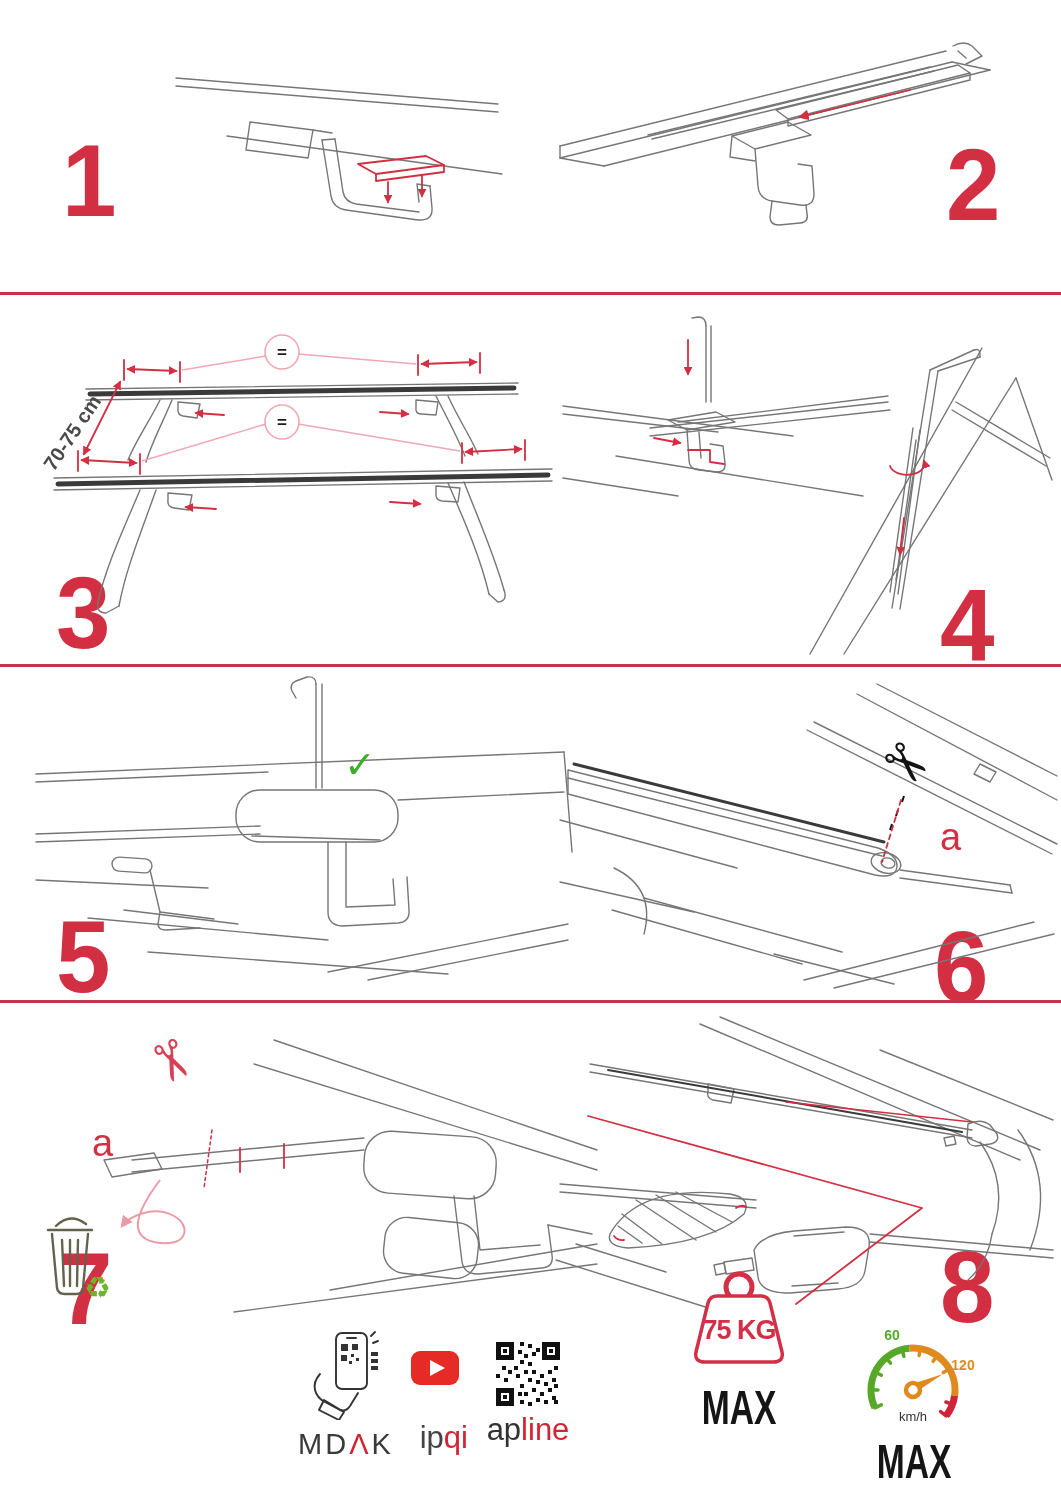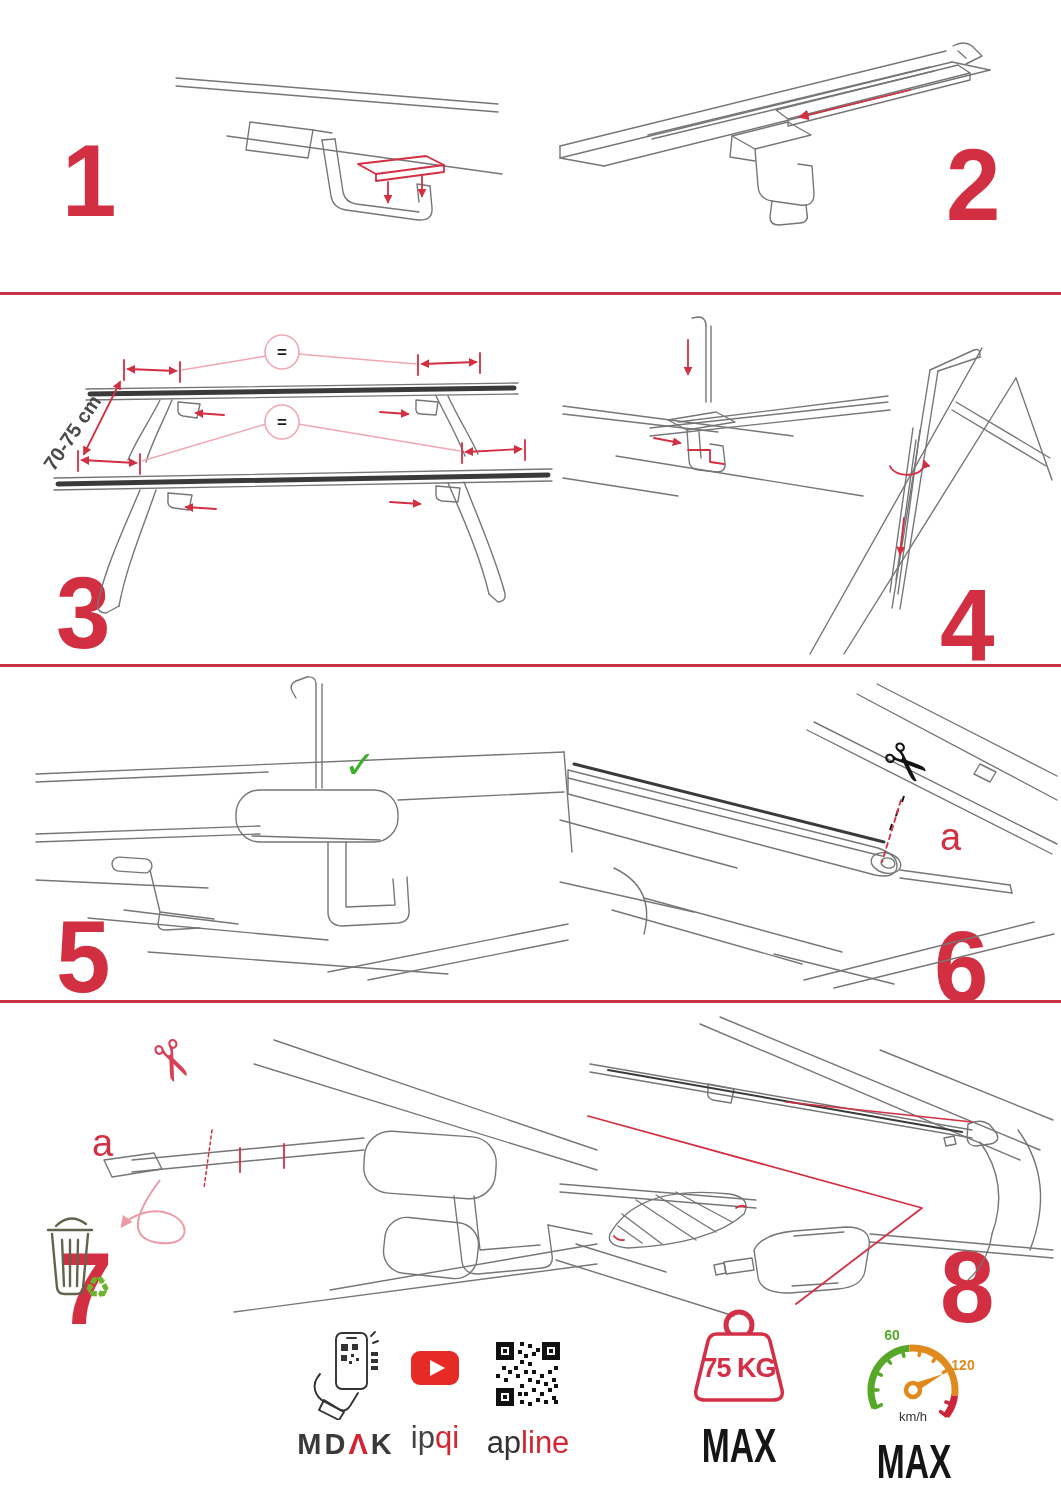--- a/index.html
+++ b/index.html
@@ -20,23 +20,23 @@
   .scis{font:400 54px "DejaVu Sans",sans-serif;}
   .checkt{font:700 38px "DejaVu Sans",sans-serif;fill:#3DAE2B;}
   .rect{font:400 30px "DejaVu Sans",sans-serif;fill:#6CB52C;}
   
   .fblock{position:absolute;text-align:center;}
   .basic{font-size:53px;color:#38309B;font-weight:400;letter-spacing:2px;
          transform:scale(0.84,1.22);transform-origin:center top;}
   .accpart{margin-top:30px;font-size:30px;font-weight:700;color:#222;
            transform:scaleX(0.94);transform-origin:center;letter-spacing:-0.5px;white-space:nowrap;}
   .redtxt{color:#D32531;}
-  .mdak{font-size:29px;font-weight:700;color:#3a3a3a;letter-spacing:3px;margin-top:4px;}
-  .ipqi{font-size:31px;color:#444;margin-top:30px;}
-  .apline{font-size:31px;color:#333;margin-top:13px;letter-spacing:0;}
+  .mdak{font-size:29px;font-weight:400;color:#3a3a3a;letter-spacing:3px;margin-top:4px;}
+  .ipqi{font-size:31px;color:#444;margin-top:30px;text-align:right;}
+  .apline{font-size:31px;color:#333;letter-spacing:0;}
   .maxlabel{font-size:48px;font-weight:700;color:#151515;transform:scaleX(0.70);
             transform-origin:center;margin-top:4px;}
   .wtext{font:700 27px "Liberation Sans",sans-serif;fill:#D33048;text-anchor:middle;letter-spacing:-1px;}
   .gnum{font:700 14px "Liberation Sans",sans-serif;text-anchor:middle;}
   .kmh{font:400 13px "Liberation Sans",sans-serif;fill:#333;text-anchor:middle;}
 </style>
 </head>
 <body>
 
 <div class="page">
@@ -413,21 +413,21 @@
       <rect x="7" y="7" width="8" height="8" fill="#fff"></rect>
         <rect x="9" y="9" width="4" height="4" fill="#111"></rect>
       <rect x="53" y="7" width="8" height="8" fill="#fff"></rect>
         <rect x="55" y="9" width="4" height="4" fill="#111"></rect>
       <rect x="7" y="53" width="8" height="8" fill="#fff"></rect>
         <rect x="9" y="55" width="4" height="4" fill="#111"></rect>
     </svg>
     <div class="apline"><span>ap</span><span class="redtxt">line</span></div>
   </div>
 
-  <div class="fblock" style="left:678px;top:1308px;width:122px">
+  <div class="fblock" style="left:678px;top:1270px;width:122px">
     <svg width="112" height="102" viewBox="0 0 112 102">
       <circle cx="56" cy="17" r="13" stroke="#D33048" stroke-width="5" fill="none"></circle>
       <path d="M34,26 L78,26 Q85,26 87,33 L99,82 Q101,92 90,92 L22,92 Q11,92 13,82 L25,33 Q27,26 34,26 Z" stroke="#D33048" stroke-width="3.5" fill="#ffffff"></path>
       <text class="wtext" x="56" y="69">75 KG</text>
     </svg>
     <div class="maxlabel">MAX</div>
   </div>
 
   <div class="fblock" style="left:848px;top:1324px;width:132px">
     <svg width="128" height="102" viewBox="0 0 128 102">

